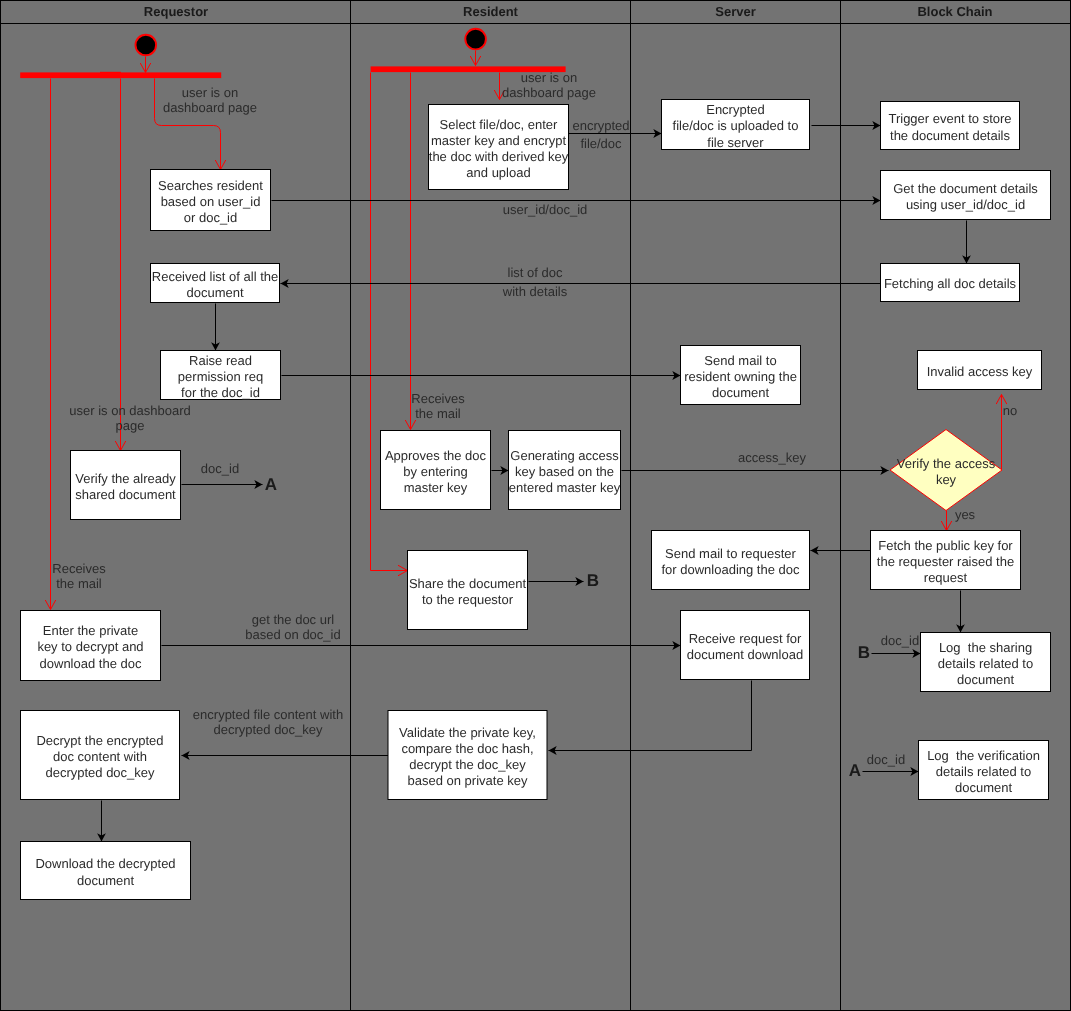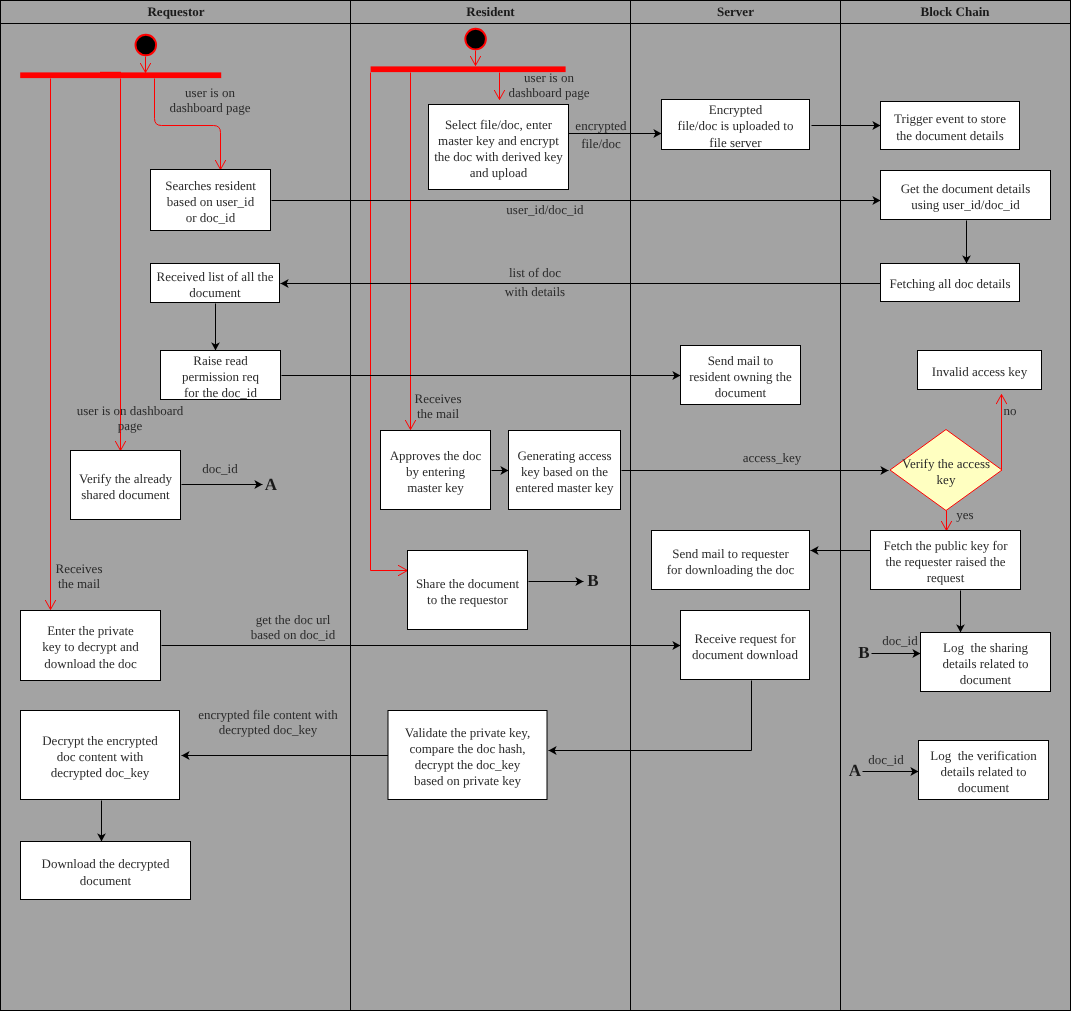--- a/index.html
+++ b/index.html
@@ -1,18 +1,18 @@
 <!DOCTYPE html>
 <html><head>
 <meta charset="utf-8">
 <style>
   html,body{margin:0;padding:0;background:#ffffff;}
   *{-webkit-font-smoothing:antialiased !important;}
-  #stage{position:relative;-webkit-font-smoothing:antialiased;text-rendering:geometricPrecision;width:1071px;height:1011px;background:#a3a3a3;overflow:hidden;
-    font-family:Liberation Serif, serif;}
+  #stage{position:relative;-webkit-font-smoothing:antialiased;text-rendering:geometricPrecision;width:1071px;height:1011px;background:#737373;overflow:hidden;
+    font-family:Liberation Sans, sans-serif;}
   #svg-root{position:absolute;left:0;top:0;}
   .lane-title{font-size:13px;font-weight:bold;fill:#1a1a1a;text-anchor:middle;}
   .node-text{font-size:13px;fill:#2b2b2b;text-anchor:middle;}
   .edge-text{font-size:13px;fill:#2b2b2b;text-anchor:middle;}
   .conn-label{font-size:17px;font-weight:bold;fill:#1a1a1a;text-anchor:middle;}
 </style>
 </head>
 <body>
 
 <div id="stage">

